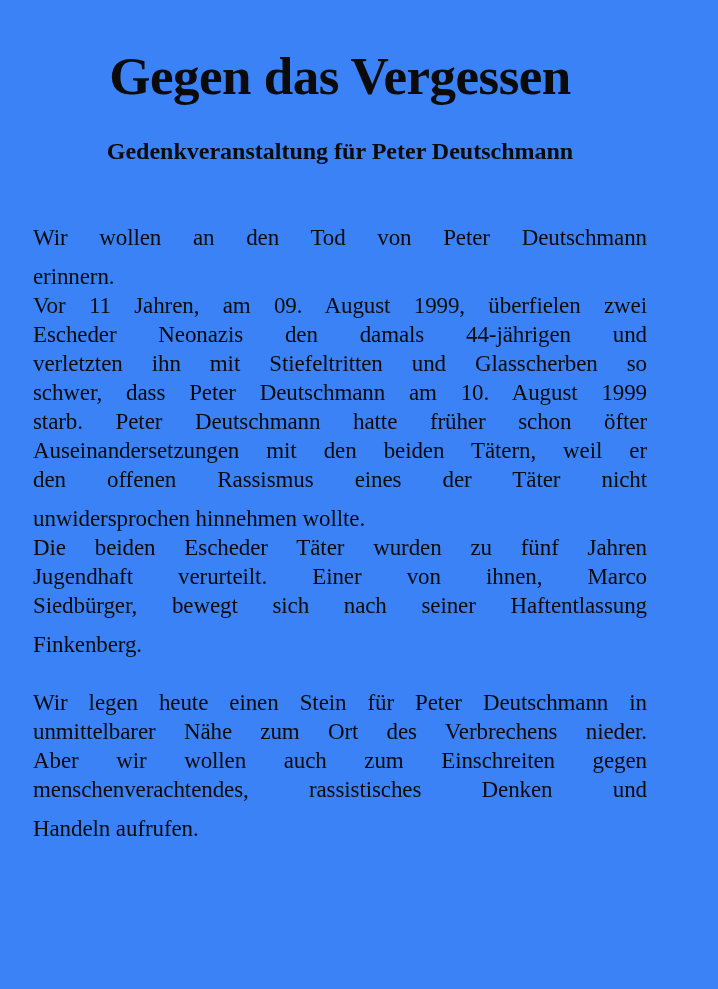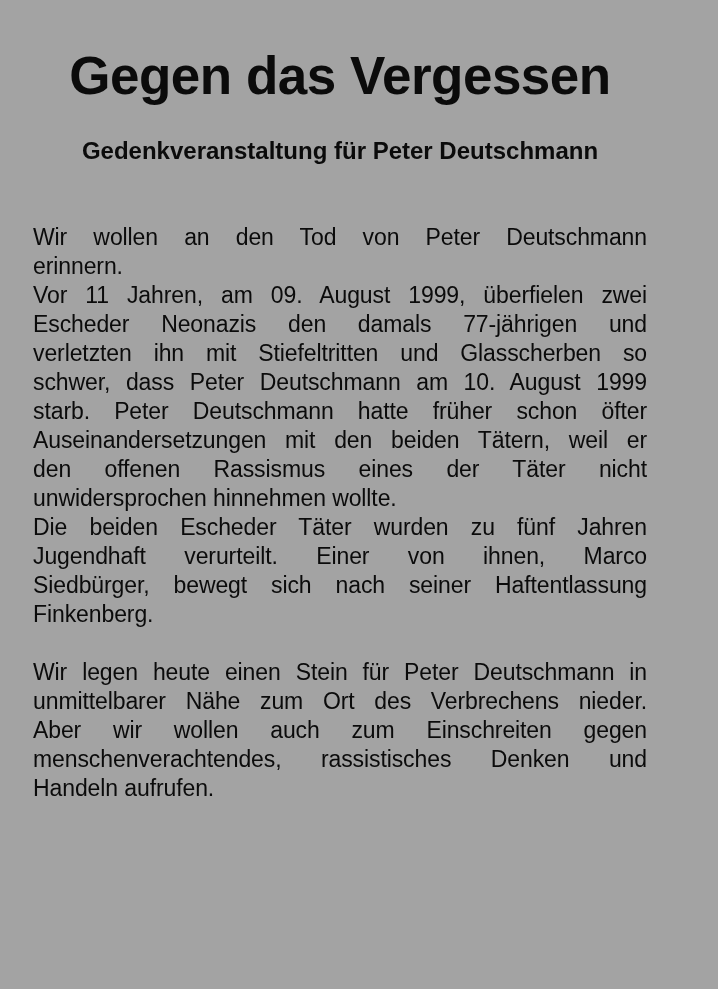--- a/index.html
+++ b/index.html
@@ -6,23 +6,23 @@
     margin: 0;
     padding: 0;
     background: #ffffff;
   }
   .page {
     position: relative;
     width: 718px;
     height: 989px;
     box-sizing: border-box;
     padding: 44px 71px 0 33px;
-    background: #a3a3a3;
+    background: #3b82f6;
     color: #0b0b0b;
-    font-family: Liberation Sans, sans-serif;
+    font-family: Liberation Serif, serif;
     overflow: hidden;
   }
   .title {
     width: 614px;
     text-align: center;
     font-size: 53px;
     line-height: 64px;
     font-weight: 700;
     letter-spacing: -0.5px;
     white-space: nowrap;
@@ -42,20 +42,21 @@
     letter-spacing: -0.1px;
   }
   .ln {
     line-height: 29px;
     text-align: justify;
     text-align-last: justify;
   }
   .ln.last {
     text-align: left;
     text-align-last: left;
+    margin-top: 10px;
   }
   .spacer {
     height: 29px;
   }
 </style>
 </head>
 <body>
 
 <div class="page">
 
@@ -65,21 +66,21 @@
 
   <div class="bodytext">
 
     <div>
       <div class="ln">Wir wollen an den Tod von Peter Deutschmann</div>
       <div class="ln last">erinnern.</div>
     </div>
 
     <div>
       <div class="ln">Vor 11 Jahren, am 09. August 1999, überfielen zwei</div>
-      <div class="ln">Escheder Neonazis den damals 77-jährigen und</div>
+      <div class="ln">Escheder Neonazis den damals 44-jährigen und</div>
       <div class="ln">verletzten ihn mit Stiefeltritten und Glasscherben so</div>
       <div class="ln">schwer, dass Peter Deutschmann am 10. August 1999</div>
       <div class="ln">starb. Peter Deutschmann hatte früher schon öfter</div>
       <div class="ln">Auseinandersetzungen mit den beiden Tätern, weil er</div>
       <div class="ln">den offenen Rassismus eines der Täter nicht</div>
       <div class="ln last">unwidersprochen hinnehmen wollte.</div>
     </div>
 
     <div>
       <div class="ln">Die beiden Escheder Täter wurden zu fünf Jahren</div>

